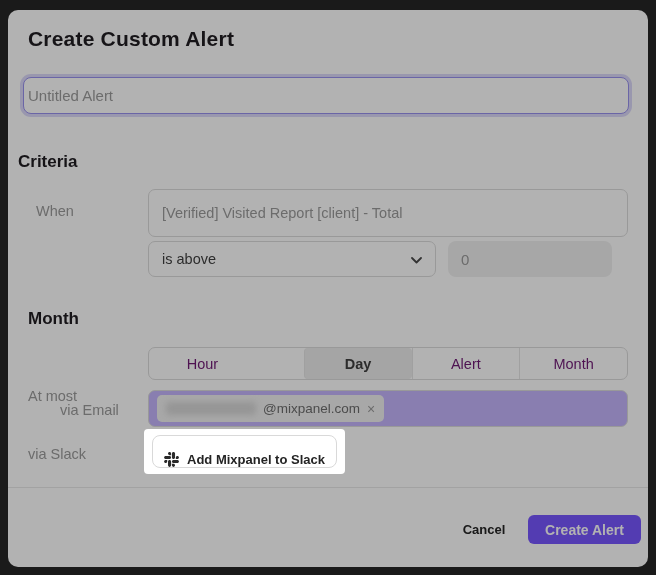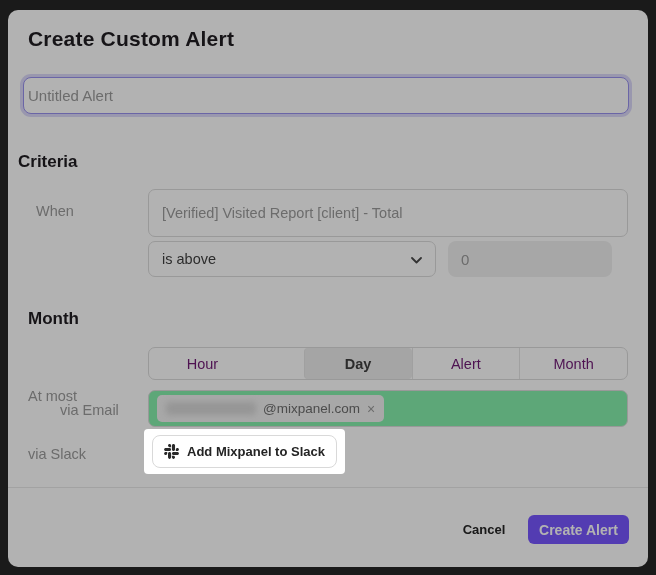--- a/index.html
+++ b/index.html
@@ -69,21 +69,21 @@
     flex: 1 1 0; display: flex; align-items: center; justify-content: center;
     font-size: 14.5px; color: #701a75; cursor: pointer;
   }
   .seg + .seg { border-left: 1px solid #e6e6e6; }
   .seg.selected {
     background: #ececec; color: #404040; font-weight: 700; border-radius: 4px; margin-left: 48px;
   }
 
   .email-field {
     left: 140px; top: 380px; width: 480px; height: 37px;
-    border: 1px solid #dcdcdc; border-radius: 7px; background: #86efac;
+    border: 1px solid #dcdcdc; border-radius: 7px; background: #c4b5fd;
     display: flex; align-items: center; padding: 0 5px;
   }
   .email-chip {
     height: 27px; background: #f1f1f1; border-radius: 5px;
     display: flex; align-items: center; gap: 7px;
     padding: 0 9px; margin-left: 3px;
   }
   .email-redacted {
     width: 90px; height: 13px; background: #d6d6d6;
     border-radius: 3px; filter: blur(3px);
@@ -93,36 +93,36 @@
 
   .spotlight {
     position: absolute; left: 136px; top: 419px; width: 201px; height: 45px;
     background: #ffffff; border-radius: 4px;
     box-shadow: 0 0 0 2000px rgba(0,0,0,0.30);
     z-index: 5;
   }
   .slack-button {
     position: absolute; left: 8px; top: 6px; width: 185px; height: 33px;
     background: #fff; border: 1px solid #d9d9d9; border-radius: 8px;
-    display: flex; align-items: center; justify-content: center; gap: 8px;
+    display: flex; align-items: flex-end; justify-content: center; gap: 8px;
     font-size: 13px; font-weight: 700; color: #242424; cursor: pointer;
     box-sizing: border-box;
   }
   .slack-icon svg { display: block; }
 
   .footer-divider {
     left: 0; top: 477px; width: 640px; height: 1px; background: #e8e8e8;
   }
   .cancel-button {
     left: 446px; top: 505px; width: 60px; height: 28px; line-height: 28px;
     text-align: center; font-size: 13px; font-weight: 700; color: #242424;
     cursor: pointer; background: transparent; border: none;
   }
   .create-button {
-    left: 520px; top: 505px; width: 101px; height: 29px;
+    left: 520px; top: 505px; width: 113px; height: 29px;
     background: #7856FF; border: none; border-radius: 6px;
     color: #ffffff; font-size: 14px; font-weight: 700; cursor: pointer;
     display: flex; align-items: center; justify-content: center;
     font-family: inherit;
   }
 </style>
 </head>
 <body>
 
 <div class="modal">

